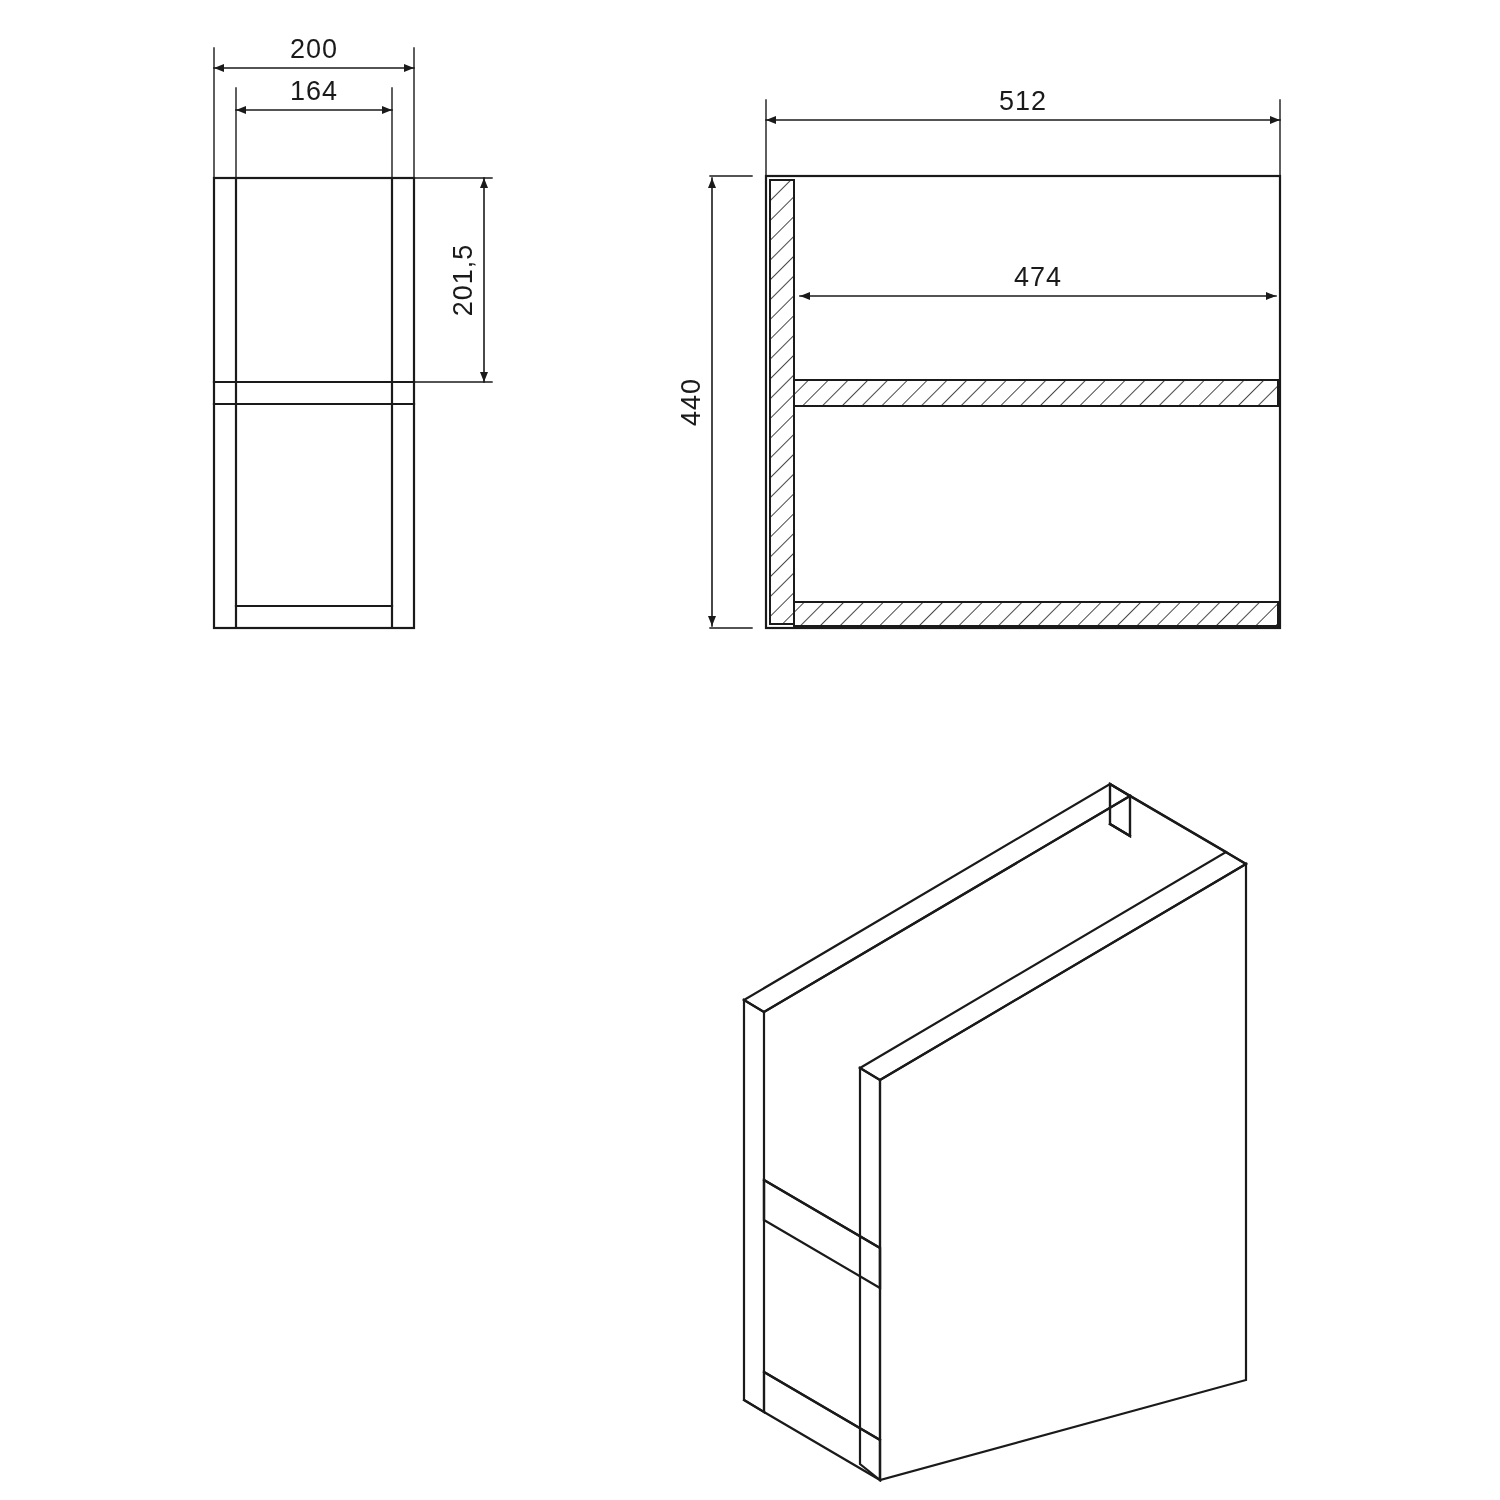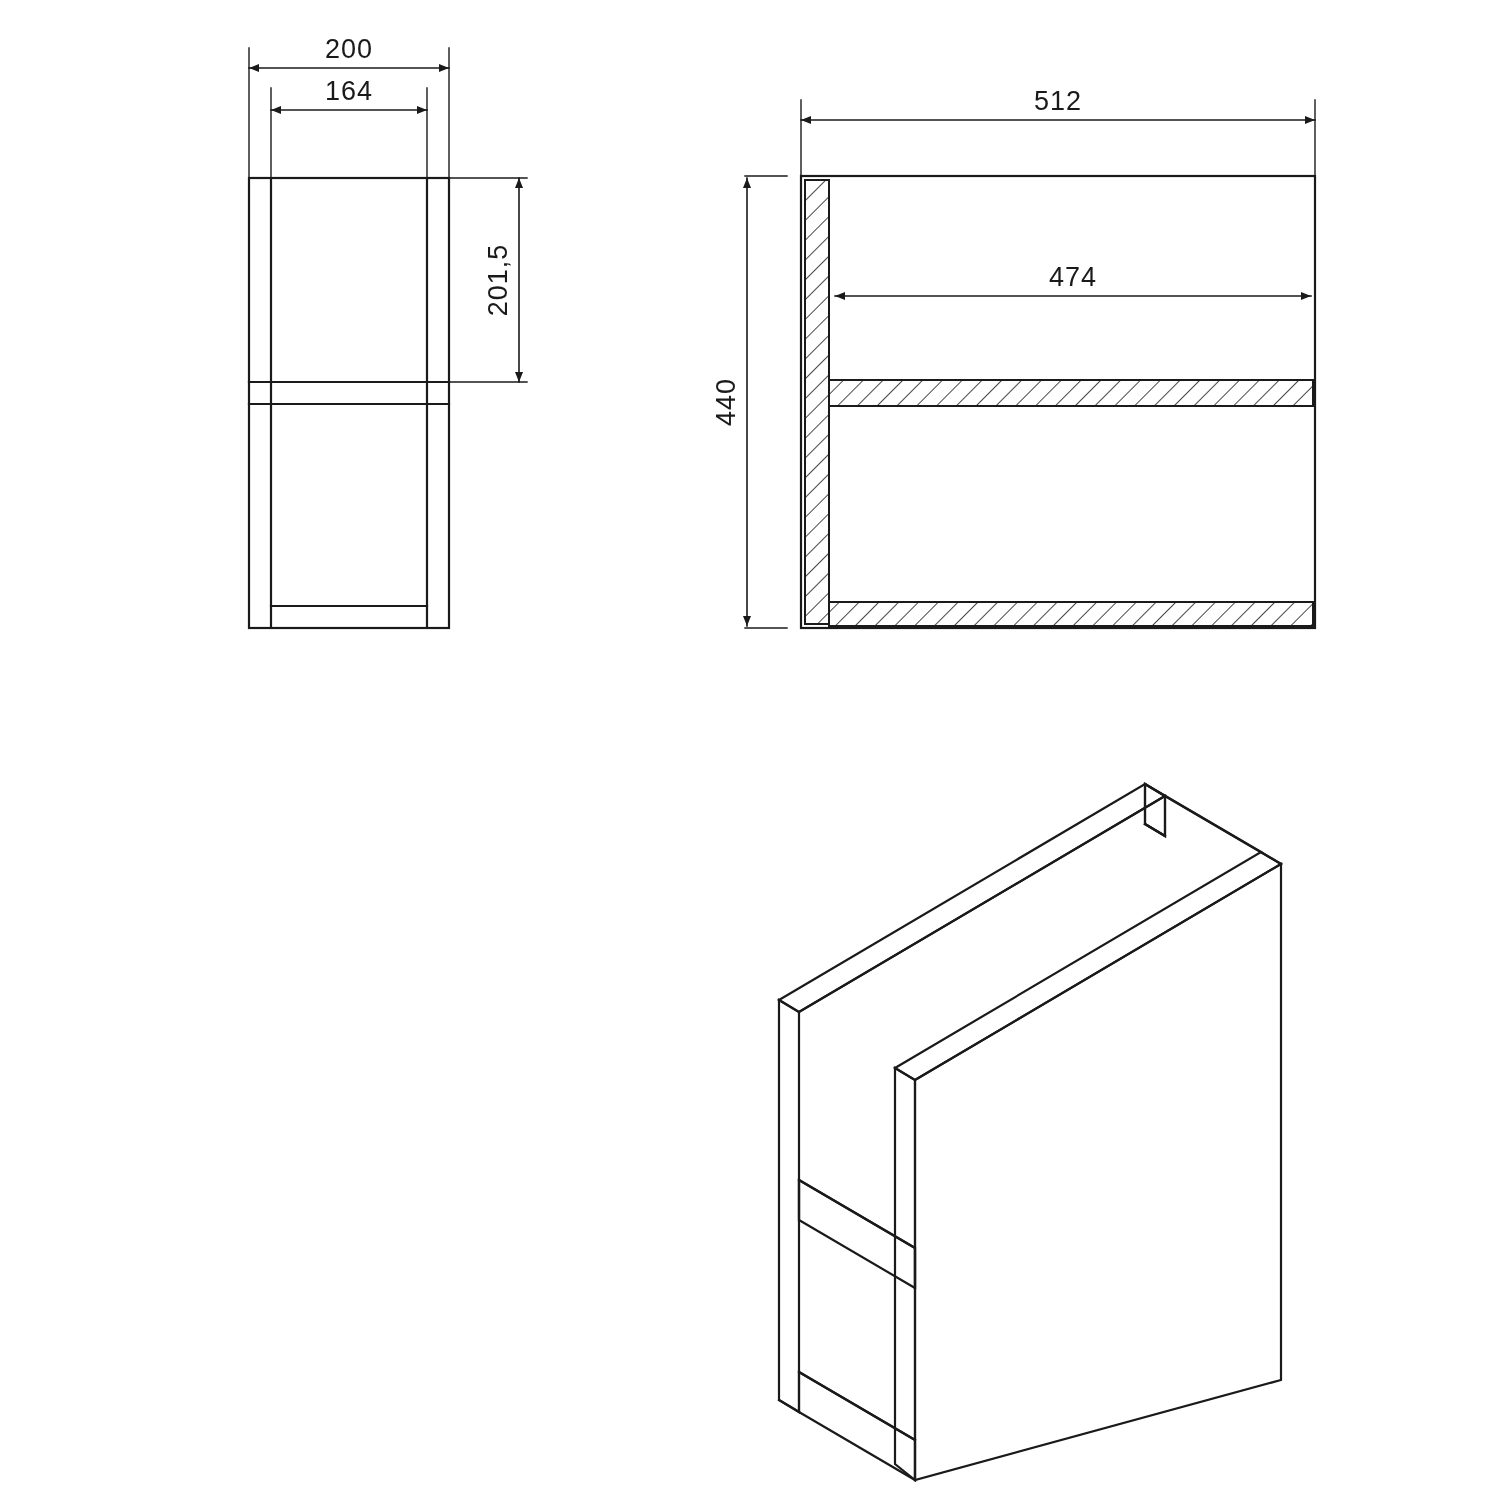--- a/index.html
+++ b/index.html
@@ -11,21 +11,20 @@
     width: 1500px;
     height: 1500px;
     font-family: "Liberation Sans", sans-serif;
     color: #1a1a1a;
     overflow: hidden;
   }
   #sheet {
     position: relative;
     width: 1188px;
     height: 1500px;
-    margin-left: 35px;
   }
   svg.drawing {
     position: absolute;
     top: 0;
     left: 0;
     width: 1500px;
     height: 1500px;
   }
   .dim-text {
     font-family: "Liberation Sans", sans-serif;

